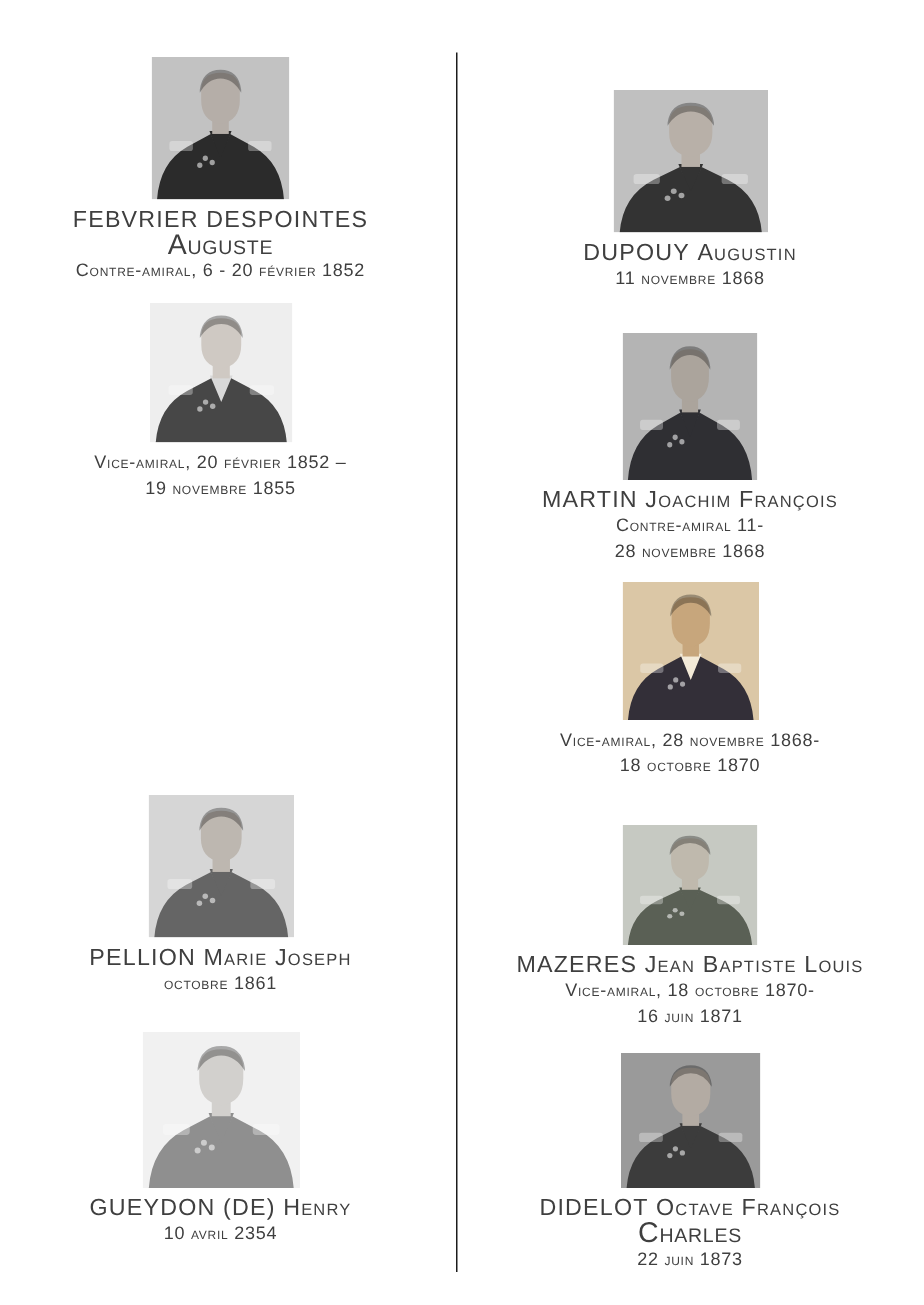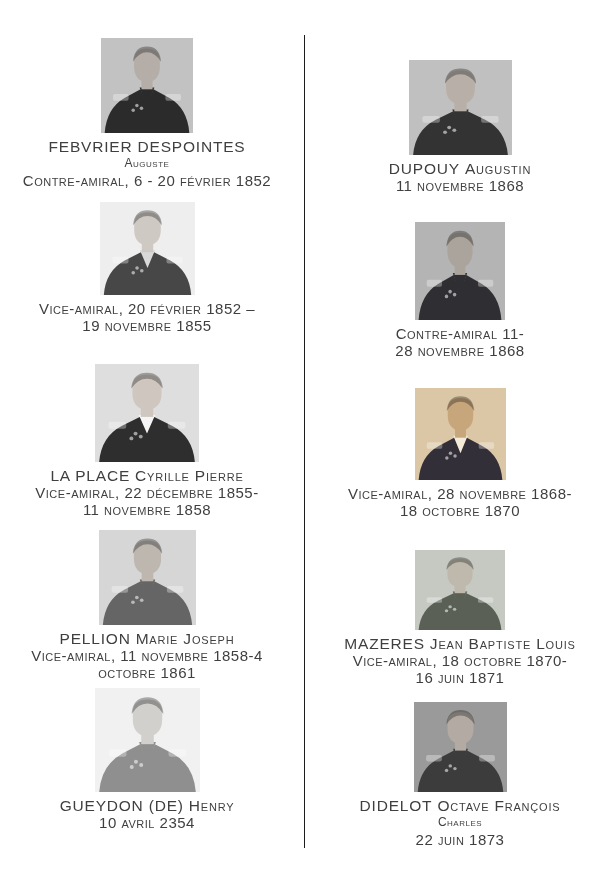--- a/index.html
+++ b/index.html
@@ -49,27 +49,27 @@
     font-size: 15.5px;
     font-weight: normal;
     letter-spacing: 0.8px;
     line-height: 17px;
     white-space: nowrap;
   }
   .given { font-variant: small-caps; }
   .name .given:not(:empty) { margin-left: 5px; margin-top: 12px; }
 
   .txt {
-    font-size: 15px;
+    font-size: 12px;
     letter-spacing: 0.5px;
     line-height: 17px;
     font-variant: small-caps;
     white-space: nowrap;
   }
-  .given-line { font-size: 12px; }
+  .given-line { font-size: 19px; }
   .txt:empty { display: none; }
 </style>
 </head>
 <body>
 
 <svg width="0" height="0" style="position:absolute" aria-hidden="true">
   <defs>
     <symbol id="bust" viewBox="0 0 100 100" preserveAspectRatio="none">
       <rect x="0" y="0" width="100" height="100" fill="var(--bg)"></rect>
       <path d="M42,52 L58,52 L50,74 Z" fill="var(--shirt)"></path>
@@ -107,39 +107,28 @@
     <section class="entry" style="top:202px">
       <figure class="portrait" style="width: 95px; height: 93px; --bg: #eeeeee; --coat: #474747; --face: #cfc9c3; --shirt: #d9d9d9;">
         <svg width="100%" height="100%" viewBox="0 0 100 100" preserveAspectRatio="none">
             <use href="#bust"></use>
           </svg>
       </figure>
       <div class="txt">Vice-amiral, 20 février 1852 –</div>
       <div class="txt">19 novembre 1855</div>
     </section>
 
-    <section class="entry" style="top:364px">
-      <figure class="portrait" style="width: 104px; height: 98px; --bg: #dedede; --coat: #2e2e2e; --face: #cfc7bf; --shirt: #f5f5f5;">
-        <svg width="100%" height="100%" viewBox="0 0 100 100" preserveAspectRatio="none">
-            <use href="#bust"></use>
-          </svg>
-      </figure>
-      <h2 class="name"><span>LA PLACE</span><span class="given">Cyrille Pierre</span></h2>
-      <div class="txt">Vice-amiral, 22 décembre 1855-</div>
-      <div class="txt">11 novembre 1858</div>
-    </section>
 
     <section class="entry" style="top:530px">
       <figure class="portrait" style="width: 97px; height: 95px; --bg: #d6d6d6; --coat: #656565; --face: #bdb7b0; --shirt: #656565;">
         <svg width="100%" height="100%" viewBox="0 0 100 100" preserveAspectRatio="none">
             <use href="#bust"></use>
           </svg>
       </figure>
       <h2 class="name"><span>PELLION</span><span class="given">Marie Joseph</span></h2>
-      <div class="txt">Vice-amiral, 11 novembre 1858-4</div>
       <div class="txt">octobre 1861</div>
     </section>
 
     <section class="entry" style="top:688px">
       <figure class="portrait" style="width: 105px; height: 104px; --bg: #f1f1f1; --coat: #8f8f8f; --face: #d2d0cd; --shirt: #8f8f8f;">
         <svg width="100%" height="100%" viewBox="0 0 100 100" preserveAspectRatio="none">
             <use href="#bust"></use>
           </svg>
       </figure>
       <h2 class="name"><span>GUEYDON (DE)</span><span class="given">Henry</span></h2>
@@ -159,20 +148,21 @@
       <h2 class="name"><span>DUPOUY</span><span class="given">Augustin</span></h2>
       <div class="txt">11 novembre 1868</div>
     </section>
 
     <section class="entry" style="top:222px">
       <figure class="portrait" style="width: 90px; height: 98px; --bg: #b4b4b4; --coat: #2f2f33; --face: #aba49c; --shirt: #2f2f33;">
         <svg width="100%" height="100%" viewBox="0 0 100 100" preserveAspectRatio="none">
             <use href="#bust"></use>
           </svg>
       </figure>
+      <h2 class="name"><span>MARTIN</span><span class="given">Joachim François</span></h2>
       <div class="txt">Contre-amiral 11-</div>
       <div class="txt">28 novembre 1868</div>
     </section>
 
     <section class="entry" style="top:388px">
       <figure class="portrait" style="width: 91px; height: 92px; --bg: #dbc7a6; --coat: #332f38; --face: #c7a67c; --shirt: #f3ead8;">
         <svg width="100%" height="100%" viewBox="0 0 100 100" preserveAspectRatio="none">
             <use href="#bust"></use>
           </svg>
       </figure>

